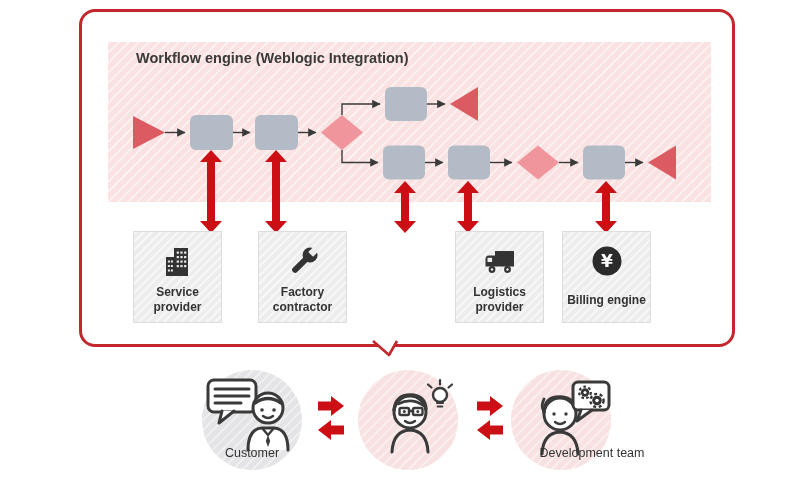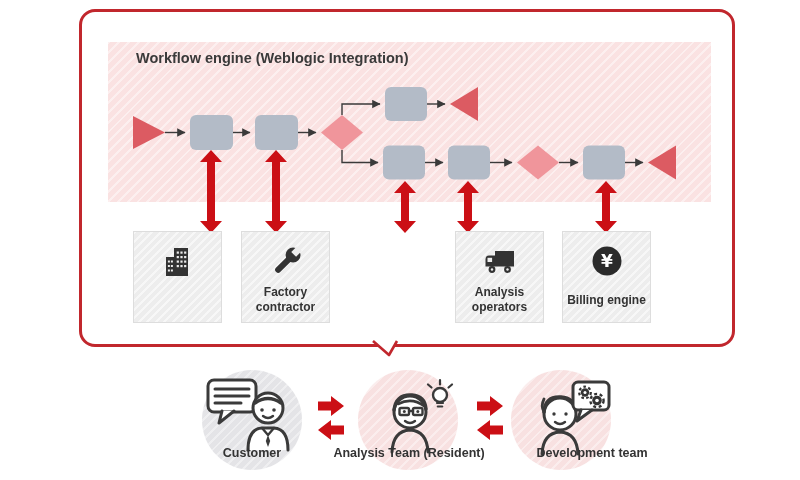--- a/index.html
+++ b/index.html
@@ -30,21 +30,21 @@
   .sysbox .sicon{flex:0 0 auto;}
   .sysbox .slabel{flex:1;display:flex;align-items:center;text-align:center;
           font-size:12px;font-weight:bold;line-height:1.22;color:#333;padding-bottom:4px;}
 
   
   .circle{top:370px;width:100px;height:100px;border-radius:50%;z-index:1;
           background-image:repeating-linear-gradient(135deg,rgba(255,255,255,.4) 0 2px,transparent 2px 7px);}
   .c-gray{background-color:#e4e4e7;}
   .c-pink{background-color:#f8e1e1;}
   .ticon{z-index:2;overflow:visible;}
-  .tlabel{top:446px;font-size:12.5px;font-weight:bold;color:#333;white-space:nowrap;
+  .tlabel{top:446px;font-size:12.5px;font-weight:normal;color:#333;white-space:nowrap;
           transform:translateX(-50%);z-index:3;}
   .pairarrow{z-index:2;}
 </style>
 </head>
 <body>
 
 <div class="stage">
 
   <div class="abs bubble">
     <svg class="abs bubble-tail" width="34" height="18" viewBox="0 0 34 18">
@@ -122,23 +122,24 @@
           <rect x="22.4" y="23" width="2.2" height="2.2"></rect>
           <rect x="26.1" y="23" width="2.2" height="2.2"></rect>
         <rect x="9.9" y="18.5" width="2" height="2"></rect>
           <rect x="12.9" y="18.5" width="2" height="2"></rect>
         <rect x="9.9" y="23" width="2" height="2"></rect>
           <rect x="12.9" y="23" width="2" height="2"></rect>
         <rect x="9.9" y="27.5" width="2" height="2"></rect>
           <rect x="12.9" y="27.5" width="2" height="2"></rect>
       </g>
     </svg>
-  </div>
-
-  <div class="abs sysbox" style="left:241px">
+    <div class="slabel">Service provider</div>
+  </div>
+
+  <div class="abs sysbox" style="left:258px">
     <svg class="sicon" width="40" height="40" viewBox="0 0 40 40">
       <g transform="rotate(45 20 20)">
         <circle cx="20" cy="10" r="7.5" fill="#333"></circle>
         <rect x="16.6" y="1" width="6.8" height="8.2" fill="#ededed"></rect>
         <rect x="17" y="13" width="6" height="21" rx="2.8" fill="#333"></rect>
       </g>
     </svg>
     <div class="slabel">Factory contractor</div>
   </div>
 
@@ -146,21 +147,21 @@
   <div class="abs sysbox" style="left:455px">
     <svg class="sicon" width="40" height="40" viewBox="0 0 40 40">
       <rect x="15" y="9" width="19" height="15.5" fill="#333"></rect>
       <path d="M15,13.5 L9,13.5 Q5.5,13.5 5.5,17.5 L5.5,24.5 L15,24.5 Z" fill="#333"></path>
       <rect x="7.5" y="15.8" width="4.6" height="4.2" fill="#ededed"></rect>
       <circle cx="12" cy="27.5" r="3.4" fill="#333"></circle>
         <circle cx="12" cy="27.5" r="1.2" fill="#ededed"></circle>
       <circle cx="27.5" cy="27.5" r="3.4" fill="#333"></circle>
         <circle cx="27.5" cy="27.5" r="1.2" fill="#ededed"></circle>
     </svg>
-    <div class="slabel">Analysis operators</div>
+    <div class="slabel">Logistics provider</div>
   </div>
 
   <div class="abs sysbox" style="left:562px">
     <svg class="sicon" width="40" height="40" viewBox="0 0 40 40">
       <circle cx="20" cy="19" r="14.5" fill="#2b2b2b"></circle>
       <text x="20" y="25" text-anchor="middle" font-size="17" font-weight="bold" fill="#ffffff" font-family="DejaVu Sans, Liberation Sans, sans-serif">¥</text>
     </svg>
     <div class="slabel">Billing engine</div>
   </div>
 
@@ -236,16 +237,15 @@
     <polygon points="26,5.5 13,5.5 13,0 0,10 13,20 13,14.5 26,14.5" fill="#cb0f15"></polygon>
   </svg>
   <svg class="abs pairarrow" style="left:477px;top:396px" width="26" height="20" viewBox="0 0 26 20">
     <polygon points="0,5.5 13,5.5 13,0 26,10 13,20 13,14.5 0,14.5" fill="#cb0f15"></polygon>
   </svg>
   <svg class="abs pairarrow" style="left:477px;top:420px" width="26" height="20" viewBox="0 0 26 20">
     <polygon points="26,5.5 13,5.5 13,0 0,10 13,20 13,14.5 26,14.5" fill="#cb0f15"></polygon>
   </svg>
 
   <div class="abs tlabel" style="left:252px">Customer</div>
-  <div class="abs tlabel" style="left:409px">Analysis Team (Resident)</div>
   <div class="abs tlabel" style="left:592px">Development team</div>
 
 </div>
 
 </body></html>

